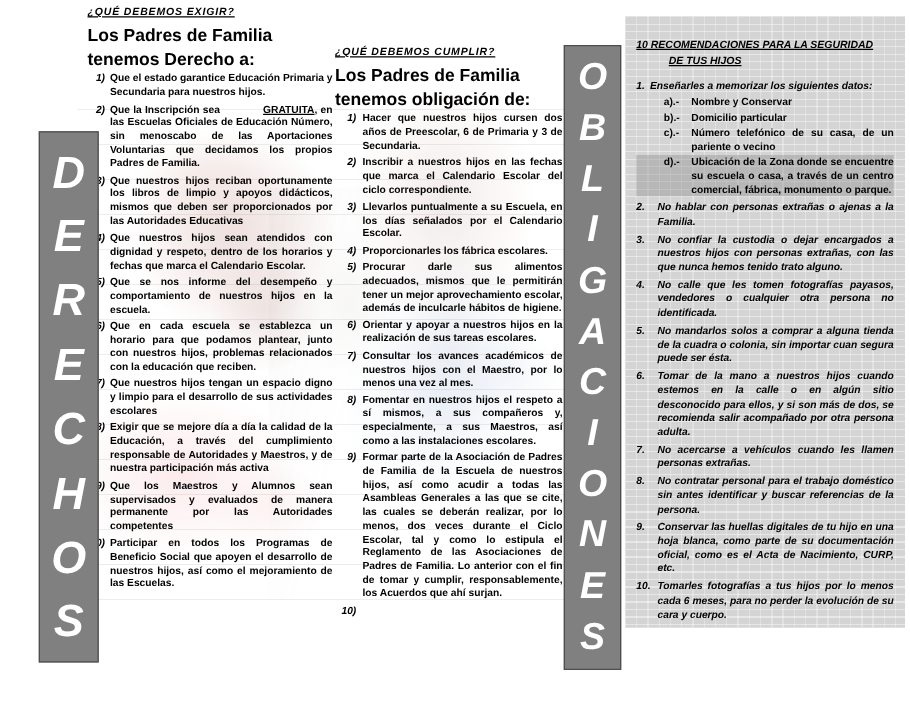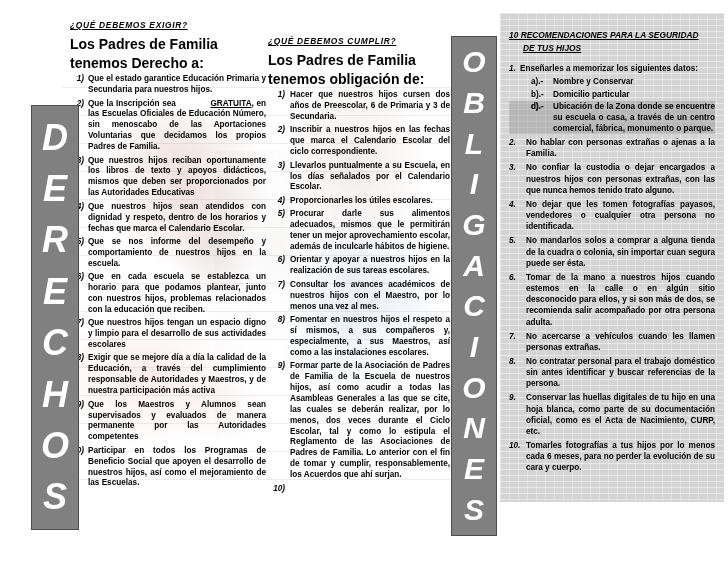--- a/index.html
+++ b/index.html
@@ -99,21 +99,21 @@
     padding: 5px 0;
   }
   .vbanner span { display: block; }
 
   
   .col {
     position: absolute;
     z-index: 2;
     color: #000000;
   }
-  #col1 { left: 70px;  top: 20px; width: 196px; }
+  #col1 { left: 70px;  top: 4px; width: 196px; }
   #col2 { left: 268px; top: 36px; width: 182px; }
 
   .col-head {
     font-size: 8.4px;
     font-weight: bold;
     font-style: italic;
     letter-spacing: 0.7px;
     text-decoration: underline;
     margin-bottom: 5px;
     white-space: nowrap;
@@ -176,37 +176,37 @@
     font-weight: bold;
     font-style: italic;
     line-height: 1.5;
     margin-bottom: 9px;
   }
   #col3 .r-title .l1,
   #col3 .r-title .l2 {
     display: block;
     text-decoration: underline;
   }
-  #col3 .r-title .l2 { margin-left: 14px; }
+  #col3 .r-title .l2 { margin-left: 26px; }
 
   ol.recs { list-style: none; margin: 0; padding: 0; }
   ol.recs > li {
     position: relative;
     font-size: 8.2px;
     font-weight: bold;
     line-height: 1.36;
     text-align: justify;
     margin-bottom: 3px;
   }
   ol.recs > li > .num {
     position: absolute; left: 0; top: 0;
     font-style: italic; font-weight: bold;
     width: 15px; text-align: left;
   }
-  ol.recs > li > .txt { display: block; margin-left: 17px; }
+  ol.recs > li > .txt { display: block; margin-left: 17px; font-style: italic; }
   
   ol.recs > li.tight > .num { width: 10px; }
   ol.recs > li.tight > .txt { margin-left: 11px; }
 
   ol.subs { list-style: none; margin: 2px 0 2px 0; padding: 0; }
   ol.subs > li {
     position: relative;
     font-size: 8.2px;
     font-weight: bold;
     line-height: 1.36;
@@ -266,21 +266,21 @@
       <li>
         <span class="num">1)</span>
         <span class="txt">Que el estado garantice Educación Primaria y Secundaria para nuestros hijos.</span>
       </li>
       <li>
         <span class="num">2)</span>
         <span class="txt"><span>Que la Inscripción sea </span><span class="u">GRATUITA</span><span>, en las Escuelas Oficiales de Educación Número, sin menoscabo de las Aportaciones Voluntarias que decidamos los propios Padres de Familia.</span></span>
       </li>
       <li>
         <span class="num">3)</span>
-        <span class="txt">Que nuestros hijos reciban oportunamente los libros de texto y apoyos didácticos, mismos que deben ser proporcionados por las Autoridades Educativas</span>
+        <span class="txt">Que nuestros hijos reciban oportunamente los libros de limpio y apoyos didácticos, mismos que deben ser proporcionados por las Autoridades Educativas</span>
       </li>
       <li>
         <span class="num">4)</span>
         <span class="txt">Que nuestros hijos sean atendidos con dignidad y respeto, dentro de los horarios y fechas que marca el Calendario Escolar.</span>
       </li>
       <li>
         <span class="num">5)</span>
         <span class="txt">Que se nos informe del desempeño y comportamiento de nuestros hijos en la escuela.</span>
       </li>
       <li>
@@ -317,21 +317,21 @@
       <li>
         <span class="num">2)</span>
         <span class="txt">Inscribir a nuestros hijos en las fechas que marca el Calendario Escolar del ciclo correspondiente.</span>
       </li>
       <li>
         <span class="num">3)</span>
         <span class="txt">Llevarlos puntualmente a su Escuela, en los días señalados por el Calendario Escolar.</span>
       </li>
       <li>
         <span class="num">4)</span>
-        <span class="txt">Proporcionarles los útiles escolares.</span>
+        <span class="txt">Proporcionarles los fábrica escolares.</span>
       </li>
       <li>
         <span class="num">5)</span>
         <span class="txt">Procurar darle sus alimentos adecuados, mismos que le permitirán tener un mejor aprovechamiento escolar, además de inculcarle hábitos de higiene.</span>
       </li>
       <li>
         <span class="num">6)</span>
         <span class="txt">Orientar y apoyar a nuestros hijos en la realización de sus tareas escolares.</span>
       </li>
       <li>
@@ -365,38 +365,39 @@
           <li>
             <span class="slab">a).-</span>
             <span>Nombre y Conservar</span>
           </li>
           <li>
             <span class="slab">b).-</span>
             <span>Domicilio particular</span>
           </li>
           <li>
             <span class="slab">c).-</span>
+            <span>Número telefónico de su casa, de un pariente o vecino</span>
           </li>
           <li class="band-d">
             <span class="slab">d).-</span>
             <span>Ubicación de la Zona donde se encuentre su escuela o casa, a través de un centro comercial, fábrica, monumento o parque.</span>
           </li>
         </ol>
       </li>
       <li>
         <span class="num">2.</span>
         <span class="txt">No hablar con personas extrañas o ajenas a la Familia.</span>
       </li>
       <li>
         <span class="num">3.</span>
         <span class="txt">No confiar la custodia o dejar encargados a nuestros hijos con personas extrañas, con las que nunca hemos tenido trato alguno.</span>
       </li>
       <li>
         <span class="num">4.</span>
-        <span class="txt">No dejar que les tomen fotografías payasos, vendedores o cualquier otra persona no identificada.</span>
+        <span class="txt">No calle que les tomen fotografías payasos, vendedores o cualquier otra persona no identificada.</span>
       </li>
       <li>
         <span class="num">5.</span>
         <span class="txt">No mandarlos solos a comprar a alguna tienda de la cuadra o colonia, sin importar cuan segura puede ser ésta.</span>
       </li>
       <li>
         <span class="num">6.</span>
         <span class="txt">Tomar de la mano a nuestros hijos cuando estemos en la calle o en algún sitio desconocido para ellos, y si son más de dos, se recomienda salir acompañado por otra persona adulta.</span>
       </li>
       <li>

